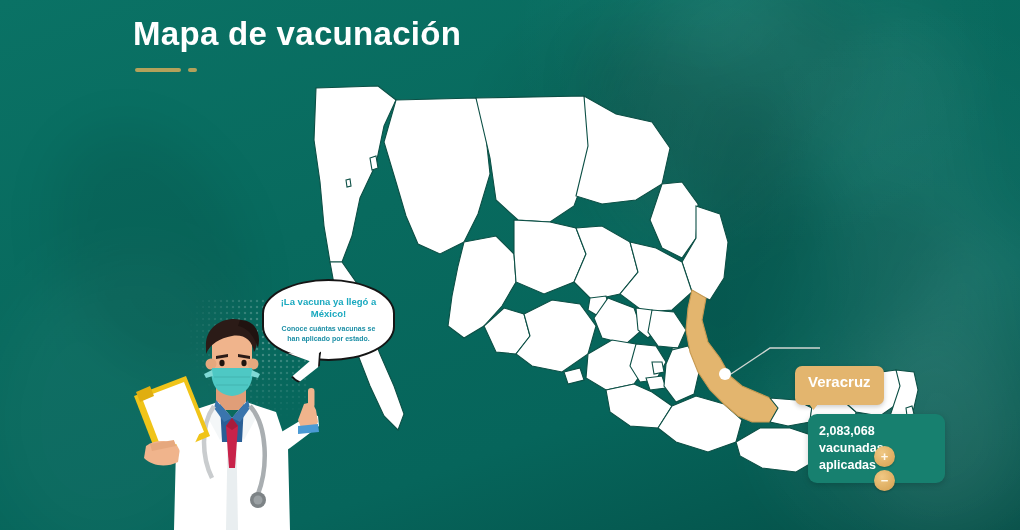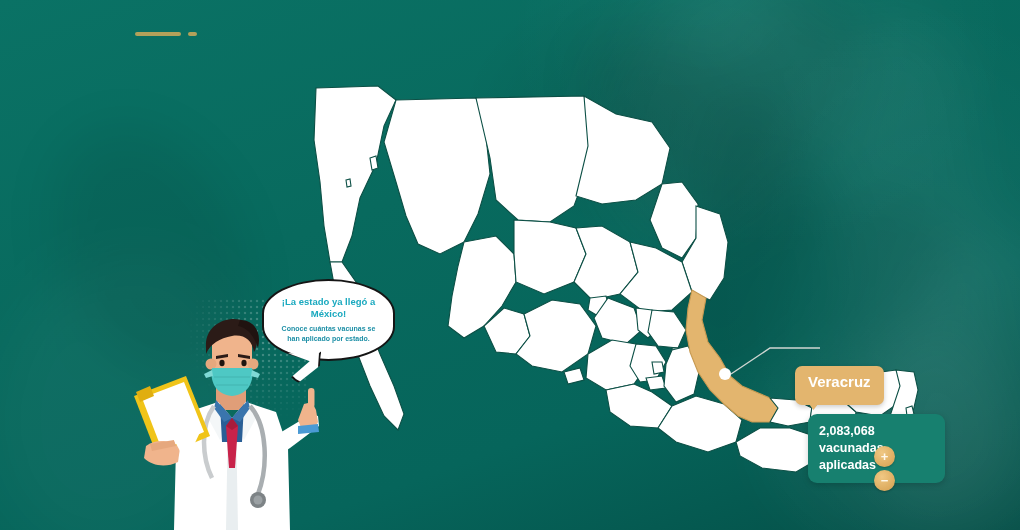--- a/index.html
+++ b/index.html
@@ -141,20 +141,21 @@
     <div class="blob b5"></div>
     <div class="blob dark b6"></div>
     <div class="blob b7"></div>
     <div class="blob dark b8"></div>
     <div class="blob b9"></div>
   </div>
 
   <div class="halftone"></div>
 
   <div class="title-block">
+    <div class="page-title">Mapa de vacunación</div>
     <div class="title-rule">
       <span class="dash-long"></span>
       <span class="dash-short"></span>
     </div>
   </div>
 
   <div class="map-wrap">
     <svg viewBox="0 0 620 400" xmlns="http://www.w3.org/2000/svg">
       <g>
 
@@ -232,21 +233,21 @@
   <div class="state-label">Veracruz</div>
 
   <div class="count-box">2,083,068 vacunadas aplicadas</div>
 
   <div class="zoom-controls">
     <button class="zoom-btn">+</button>
     <button class="zoom-btn">−</button>
   </div>
 
   <div class="bubble">
-    <div class="bubble-head">¡La estado ya llegó a México!</div>
+    <div class="bubble-head">¡La vacuna ya llegó a México!</div>
     <div class="bubble-sub">Conoce cuántas vacunas se han aplicado por estado.</div>
     <div class="bubble-tail"></div>
     <div class="bubble-tail2"></div>
   </div>
 
   <div class="doctor">
     <svg viewBox="0 0 215 212" xmlns="http://www.w3.org/2000/svg">
 
       <path d="M150 116 L170 104 L182 96 L190 98 L191 108 L178 118 L162 130 L150 138 Z" fill="#ffffff"></path>
 

